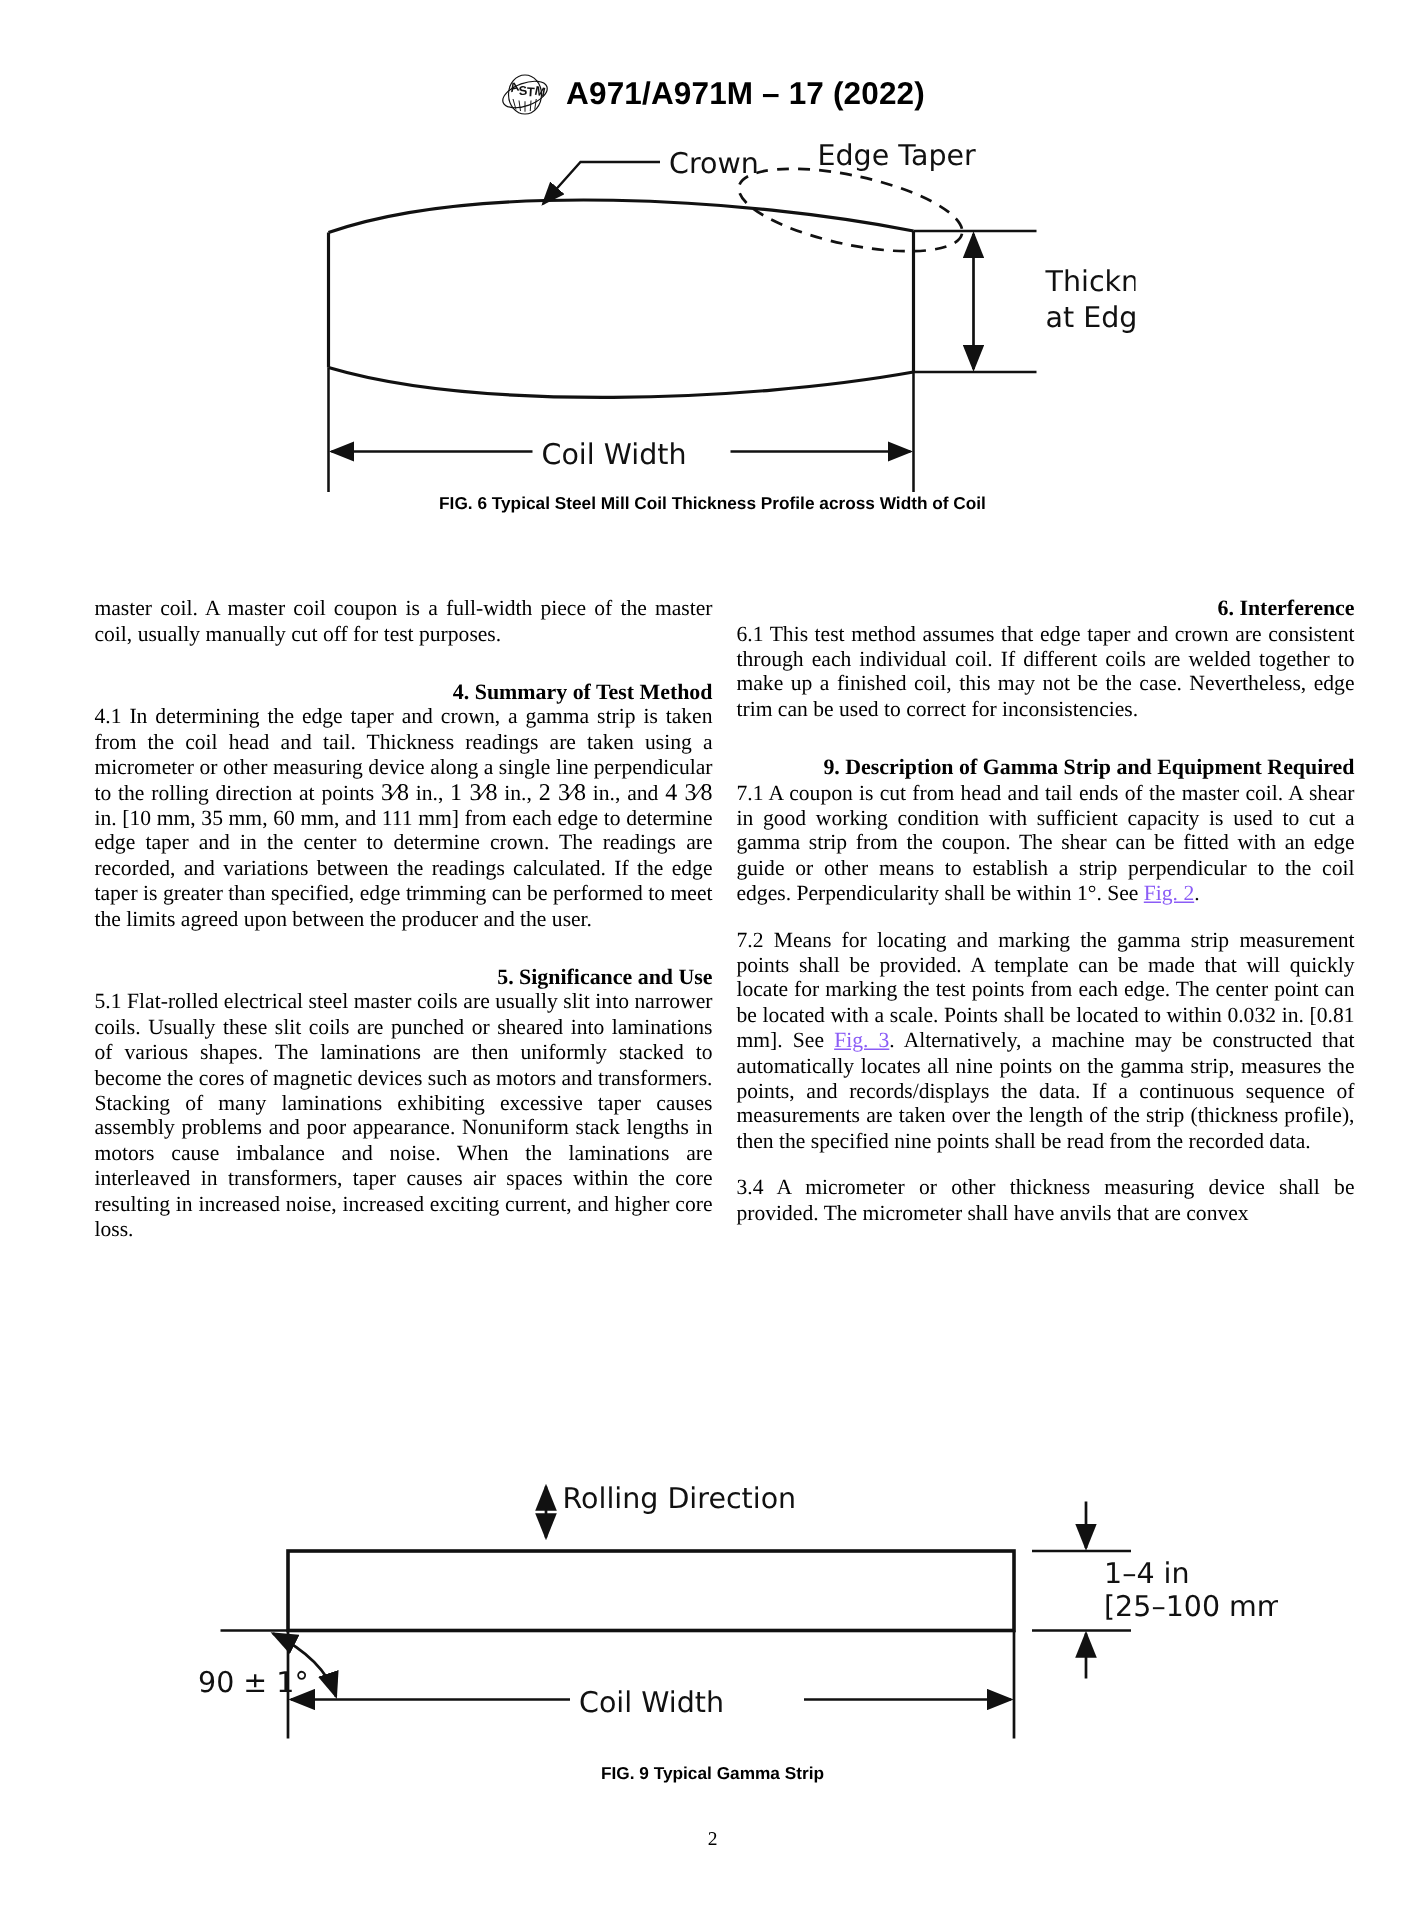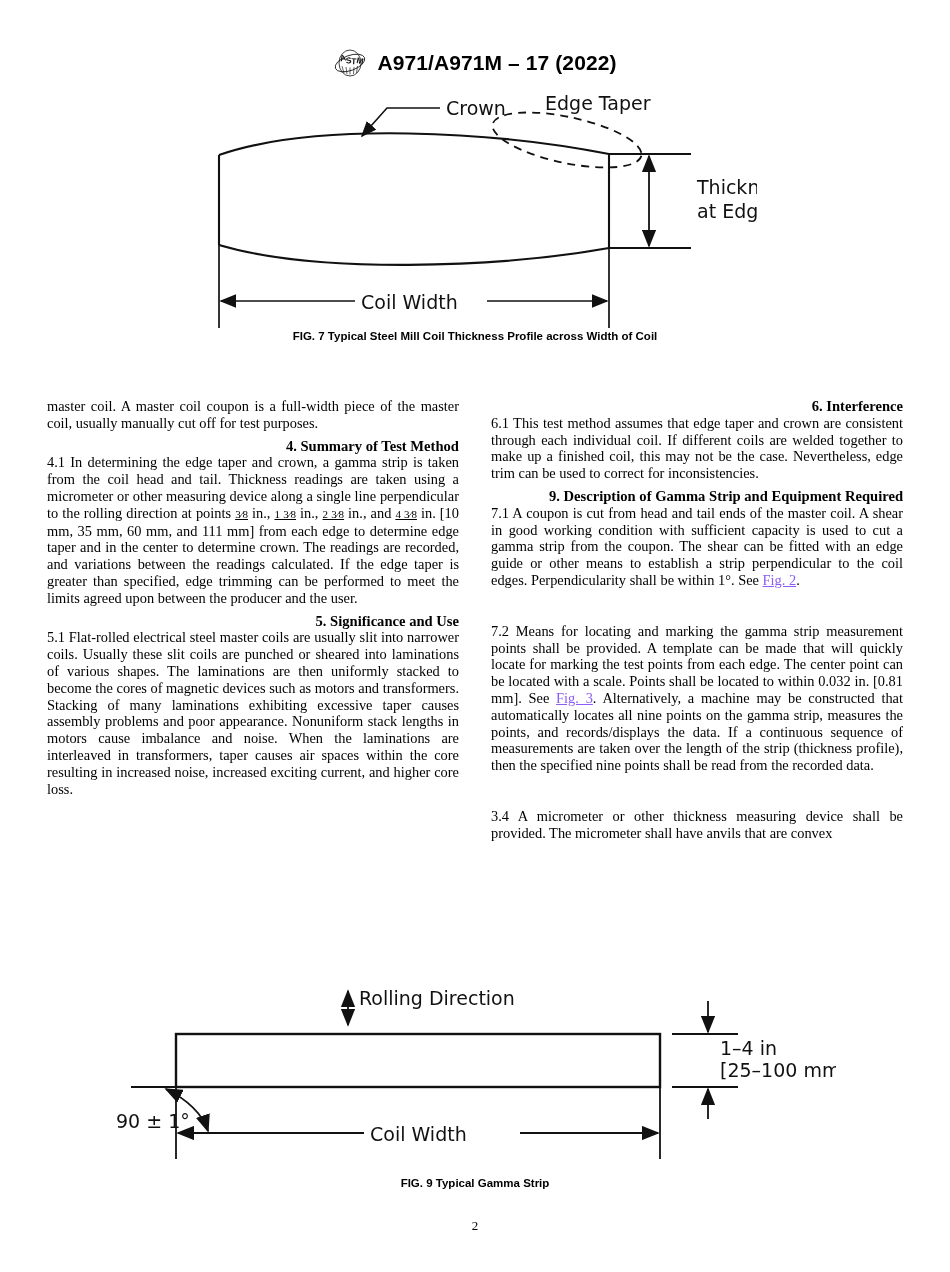--- a/index.html
+++ b/index.html
@@ -47,21 +47,21 @@
   .figure-1 {
     position: absolute;
     top: 88px;
     left: 197px;
     width: 560px;
     height: 245px;
   }
   .figure-2 {
     position: absolute;
     top: 985px;
-    left: 116px;
+    left: 132px;
     width: 720px;
     height: 185px;
   }
   .fig-caption {
     position: absolute;
     width: 950px;
     left: 0;
     text-align: center;
     font-family: "Liberation Sans", "DejaVu Sans", sans-serif;
     font-weight: bold;
@@ -77,51 +77,50 @@
     top: 398px;
     left: 47px;
     width: 856px;
     height: 545px;
   }
   .col {
     position: absolute;
     top: 0;
     width: 412px;
   }
-  .col-left  { left: 0; }
+  .col-left  { left: 16px; }
   .col-right { left: 444px; }
 
   p.body {
     margin: 0 0 0 0;
     font-size: 14.4px;
     line-height: 16.8px;
     text-align: justify;
     text-justify: inter-word;
     hyphens: none;
   }
-  p.gap-before { margin-top: 34px; }
+  p.gap-before { margin-top: 14px; }
 
   h3.section {
     margin: 0;
     padding: 0;
     font-size: 14.6px;
     line-height: 16.8px;
     font-weight: bold;
     text-align: right;
   }
-  h3.section.gap-before { margin-top: 6px; }
+  h3.section.gap-before { margin-top: 22px; }
   h3.section + p.body { margin-top: 0; }
 
   .xref {
     color: #8b5cf6;
   }
 
   .frac {
-    font-size: 11px;
-    text-decoration: underline;
+    font-size: 16px;
   }
 
   
   .page-number {
     position: absolute;
     top: 1218px;
     left: 0;
     width: 950px;
     text-align: center;
     font-size: 13px;
@@ -205,21 +204,21 @@
       </g>
 
       <g stroke="#111" stroke-width="1.7" fill="none">
         <line x1="24" y1="213" x2="158" y2="213" marker-start="url(#arrStart)"></line>
         <line x1="290" y1="213" x2="410" y2="213" marker-end="url(#arrEnd)"></line>
       </g>
       <text x="164" y="221" font-family="DejaVu Sans, sans-serif" font-size="19" fill="#111">Coil Width</text>
     </svg>
   </div>
 
-  <div class="fig-caption fig1-caption">FIG. 7 Typical Steel Mill Coil Thickness Profile across Width of Coil</div>
+  <div class="fig-caption fig1-caption">FIG. 6 Typical Steel Mill Coil Thickness Profile across Width of Coil</div>
 
   <div class="columns">
 
     <div class="col col-left">
 
       <p class="body">master coil. A master coil coupon is a full-width piece of the master coil, usually manually cut off for test purposes.</p>
 
       <h3 class="section gap-before">4.  Summary of Test Method</h3>
 
       <p class="body">

